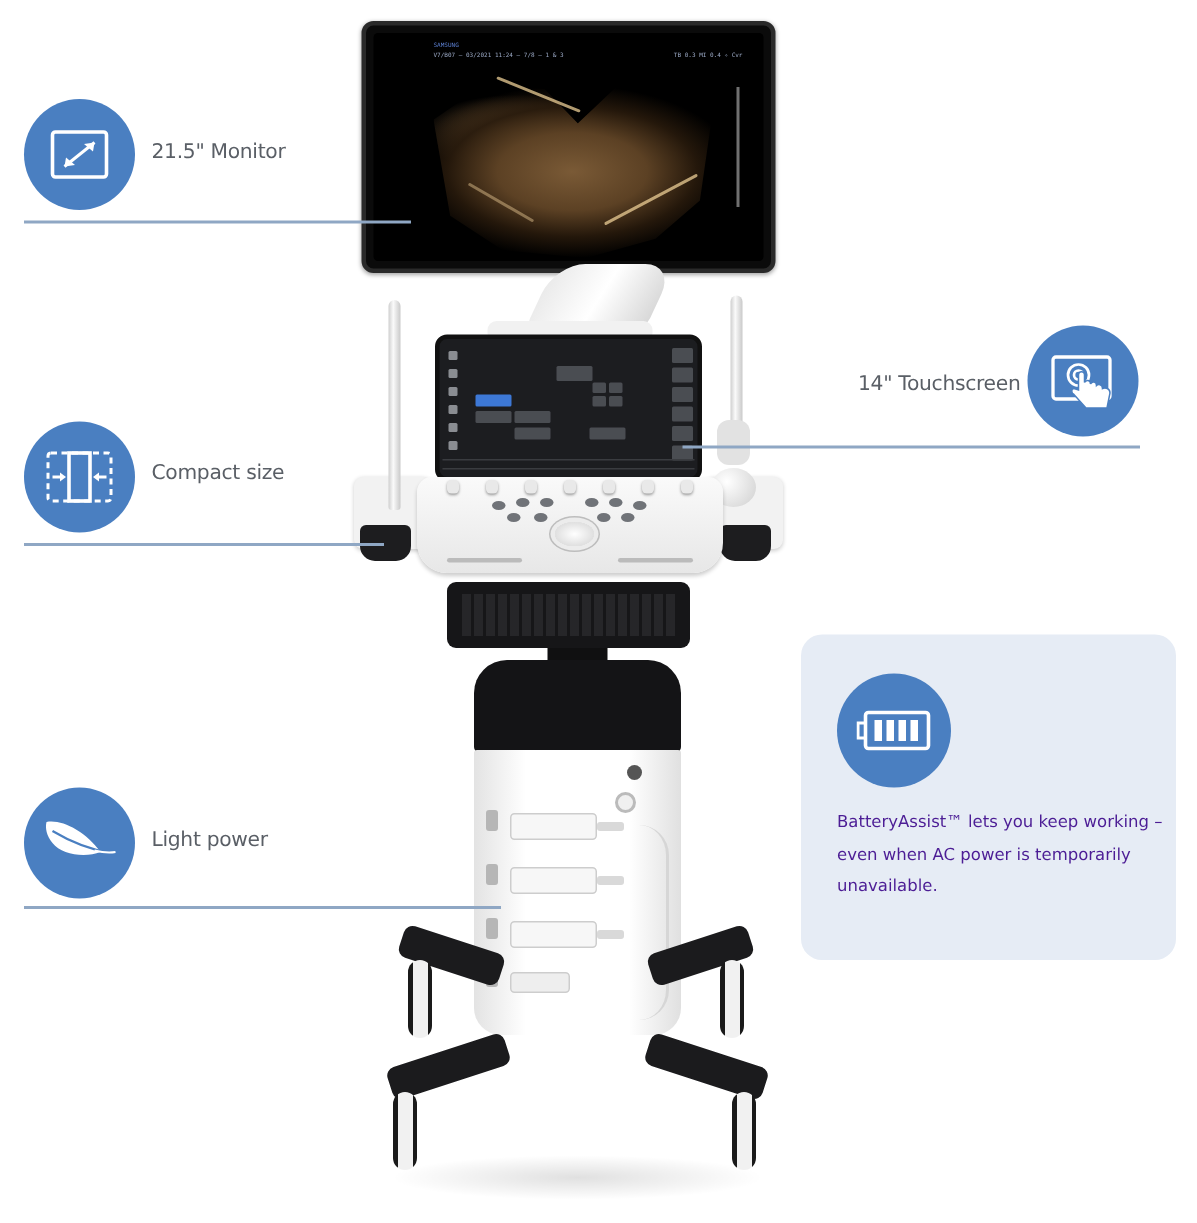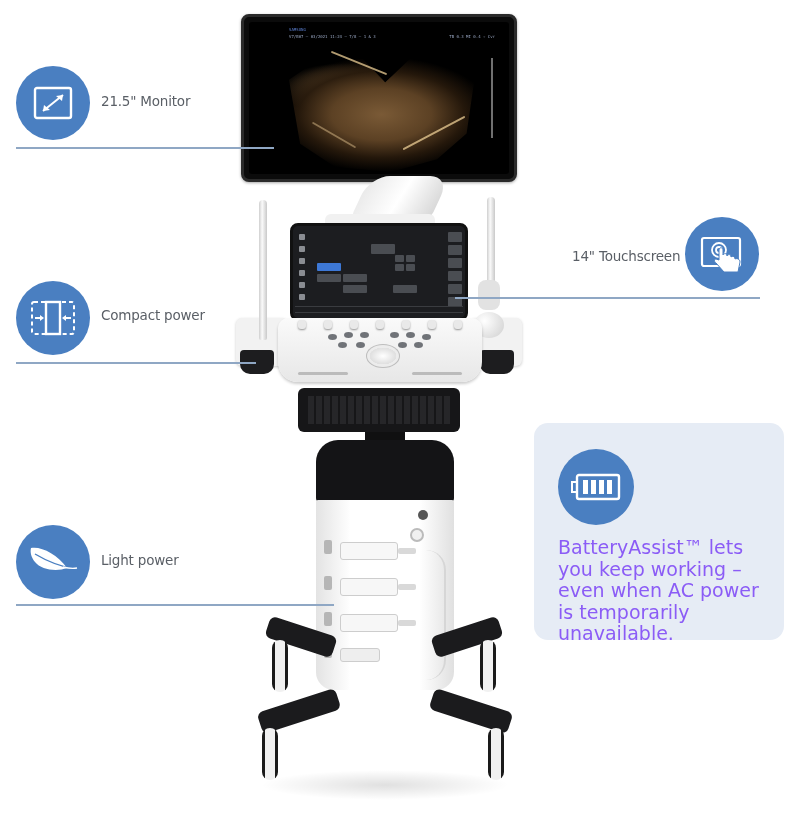--- a/index.html
+++ b/index.html
@@ -13,21 +13,21 @@
   .feature-label { position: absolute; font-size: 13.5px; color: #5a5f66; letter-spacing: -0.2px; }
   .feature-line { position: absolute; height: 1.5px; background: #8fa7c4; }
 
   .battery-card {
     position: absolute; left: 534px; top: 423px; width: 250px; height: 217px;
     background: #e6ecf5; border-radius: 14px;
   }
   .battery-card .feature-circle { left: 24px; top: 26px; width: 76px; height: 76px; }
   .battery-text {
     position: absolute; left: 24px; top: 114px; width: 220px;
-    font-size: 19px; line-height: 21.5px; color: #8b5cf6;
+    font-size: 11px; line-height: 21.5px; color: #4c1d95;
   }
 
   
   .device { position: absolute; left: 0; top: 0; width: 798px; height: 815px; pointer-events: none; }
   .device > * { pointer-events: auto; }
 
   .monitor {
     position: absolute; left: 241px; top: 14px; width: 276px; height: 168px;
     background: #0b0b0b; border-radius: 8px; border: 3px solid #2a2a2a;
     box-shadow: 0 1px 3px rgba(0,0,0,0.35);
@@ -221,21 +221,21 @@
 <div class="feature-circle" style="left:16px;top:281px;">
   <svg width="46" height="40" viewBox="0 0 46 40">
     <rect x="2" y="4" width="42" height="32" rx="2" fill="none" stroke="#fff" stroke-width="2" stroke-dasharray="4 3"></rect>
     <rect x="16" y="4" width="14" height="32" fill="none" stroke="#fff" stroke-width="2.4"></rect>
     <line x1="5" y1="20" x2="12" y2="20" stroke="#fff" stroke-width="2"></line>
     <polygon points="14,20 10,17 10,23" fill="#fff"></polygon>
     <line x1="34" y1="20" x2="41" y2="20" stroke="#fff" stroke-width="2"></line>
     <polygon points="32,20 36,17 36,23" fill="#fff"></polygon>
   </svg>
 </div>
-<div class="feature-label" style="left:101px;top:307px;">Compact power</div>
+<div class="feature-label" style="left:101px;top:307px;">Compact size</div>
 <div class="feature-line" style="left:16px;top:362px;width:240px;"></div>
 
 <div class="feature-circle" style="left:16px;top:525px;">
   <svg width="52" height="36" viewBox="0 0 52 36">
     <path d="M4 4 C14 2, 30 10, 40 24 C30 28, 14 26, 8 18 C4 13, 3 8, 4 4 Z" fill="#fff"></path>
     <path d="M8 10 C18 16, 30 22, 48 25" fill="none" stroke="#4a7fc1" stroke-width="1.4"></path>
     <path d="M36 23 C40 24, 44 25, 50 24" fill="none" stroke="#fff" stroke-width="1.4"></path>
   </svg>
 </div>
 <div class="feature-label" style="left:101px;top:552px;">Light power</div>

